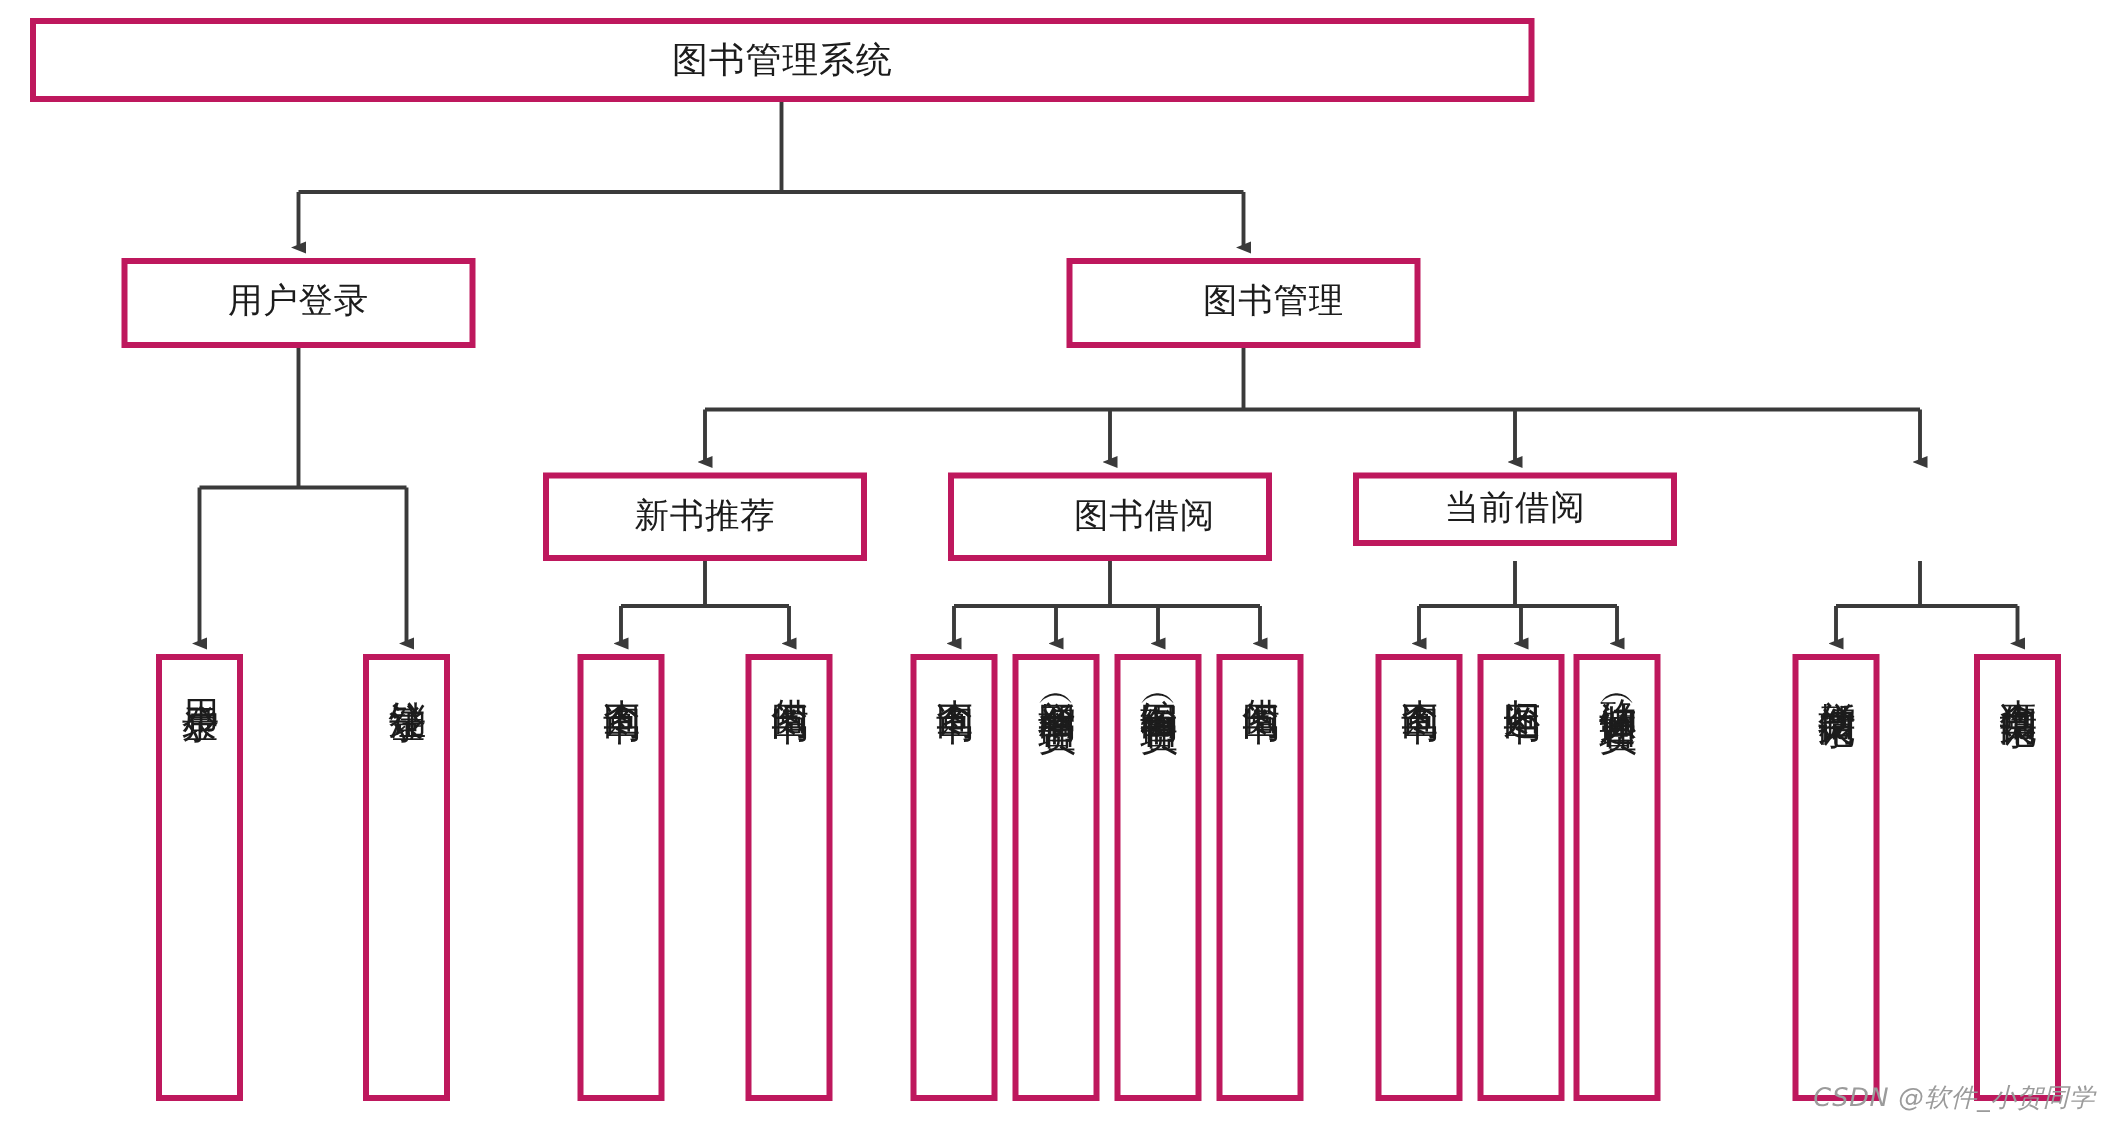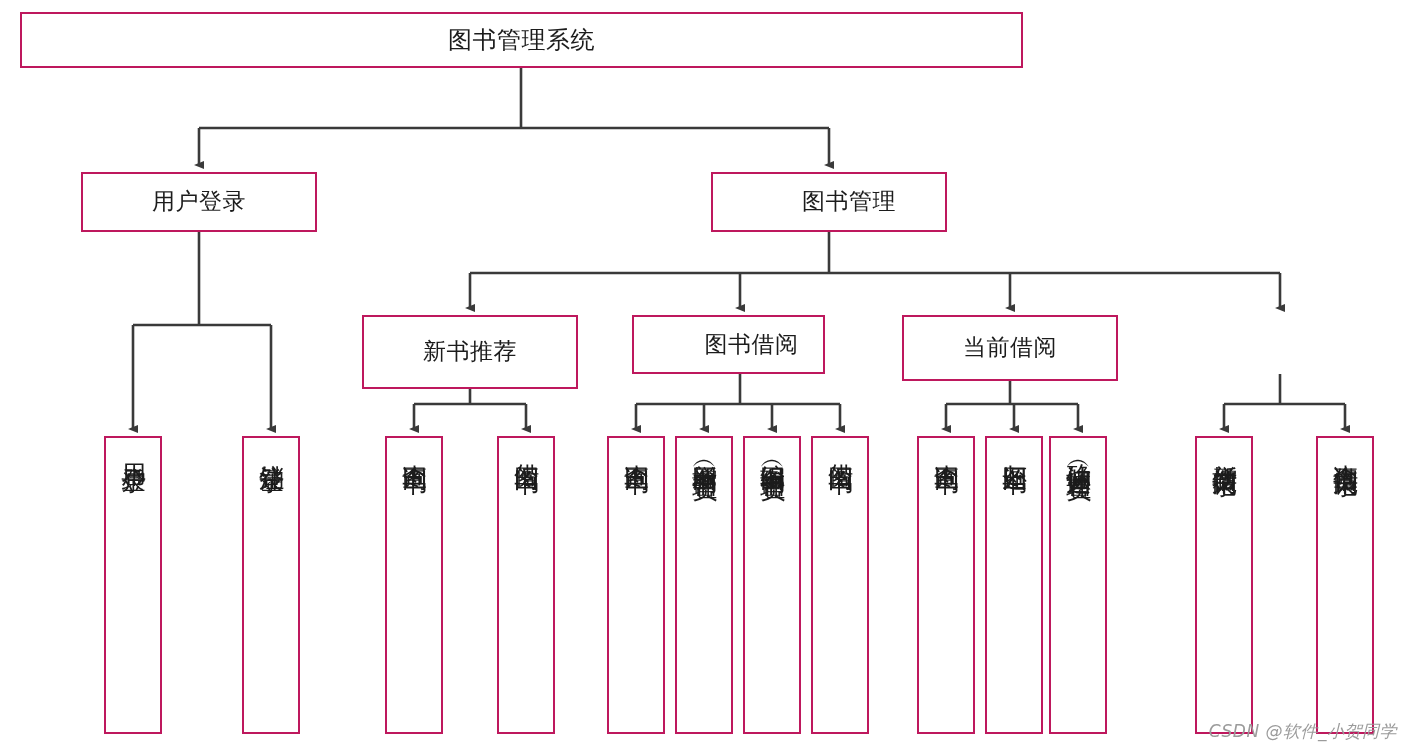--- a/index.html
+++ b/index.html
@@ -25,21 +25,21 @@
     left: 0;
     top: 0;
     width: 1405px;
     height: 747px;
     pointer-events: none;
   }
   .node {
     position: absolute;
     box-sizing: border-box;
     background: #ffffff;
-    border: 2px solid #be185d;
+    border: 4px solid #be185d;
     display: flex;
     align-items: center;
     justify-content: center;
     z-index: 2;
   }
   .node-label {
     color: #1c1c1c;
     line-height: 1.12;
     white-space: pre;
     text-align: center;
@@ -139,27 +139,27 @@
     <span class="node-label">图书管理系统</span>
   </div>
 
   <div class="node horiz" style="left:81px; top:172px; width:236px; height:60px;">
     <span class="node-label">用户登录</span>
   </div>
   <div class="node horiz" style="left:711px; top:172px; width:236px; height:60px;padding-left:40px;">
     <span class="node-label">图书管理</span>
   </div>
 
-  <div class="node horiz" style="left:362px; top:315px; width:216px; height:74px;">
+  <div class="node horiz" style="left:362px; top:315px; width:216px; height:59px;">
     <span class="node-label">新书推荐</span>
   </div>
-  <div class="node horiz" style="left:632px; top:315px; width:193px; height:59px;padding-left:46px;">
+  <div class="node horiz" style="left:632px; top:315px; width:216px; height:59px;padding-left:46px;">
     <span class="node-label">图书借阅</span>
   </div>
-  <div class="node horiz" style="left:902px; top:315px; width:216px; height:66px;">
+  <div class="node horiz" style="left:902px; top:315px; width:216px; height:49px;">
     <span class="node-label">当前借阅</span>
   </div>
 
   <div class="node leaf" style="left:104px; top:436px; width:58px; height:298px;">
     <span class="node-label">用户登录</span>
   </div>
   <div class="node leaf" style="left:242px; top:436px; width:58px; height:298px;">
     <span class="node-label">注销登录</span>
   </div>
 

